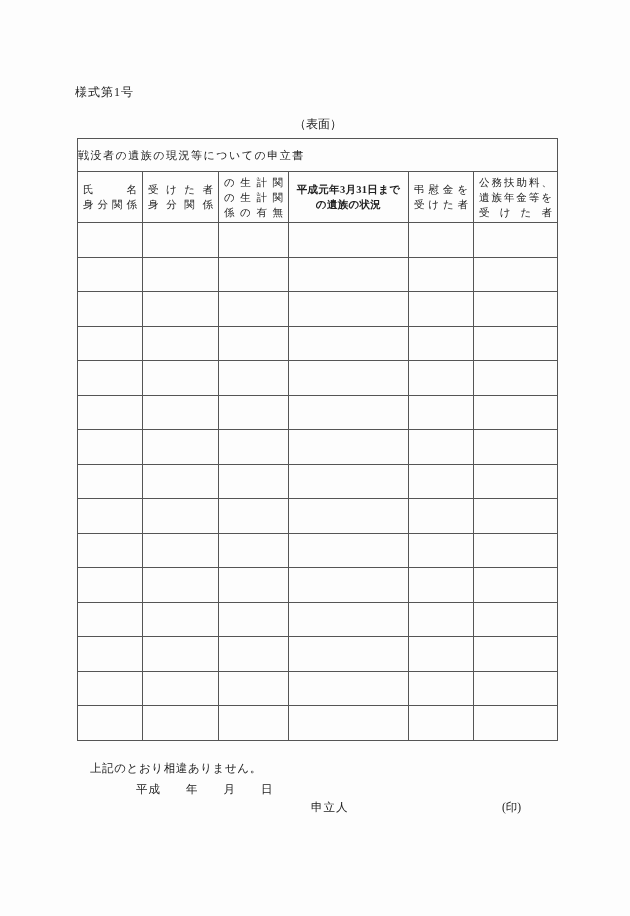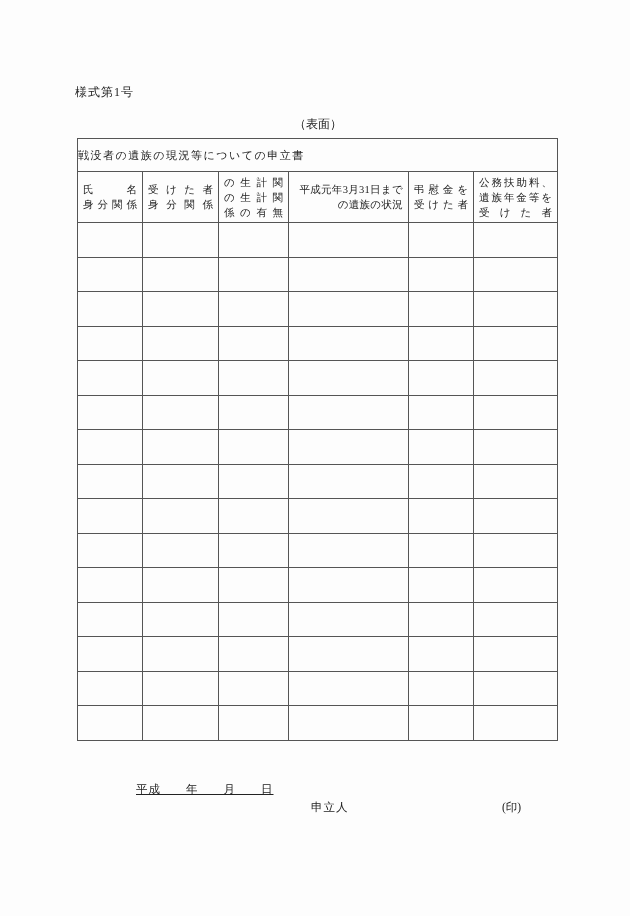--- a/index.html
+++ b/index.html
@@ -44,35 +44,34 @@
     letter-spacing: 1.5px;
   }
   tr.header-row th {
     height: 51px;
     padding: 2px 5px;
     font-size: 10.5px;
     line-height: 15px;
   }
   .hl { display: block; white-space: nowrap; }
   .j  { text-align: justify; text-align-last: justify; }
-  .l  { text-align: right; letter-spacing: 0.3px; }
+  .l  { text-align: center; letter-spacing: 0.3px; font-weight: bold; }
   tbody.grid tr { height: 34.5px; }
   .footer-statement {
     position: absolute;
     left: 90px; top: 761px;
     font-size: 11.5px;
     letter-spacing: 0.6px;
   }
   .footer-date {
     position: absolute;
     left: 136px; top: 782px;
     font-size: 11.5px;
     letter-spacing: 1px;
     white-space: pre;
-    text-decoration: underline;
   }
   .footer-declarant {
     position: absolute;
     left: 311px; top: 800px;
     font-size: 11.5px;
     letter-spacing: 1px;
     font-family: Liberation Serif, serif;
   }
   .footer-seal {
     position: absolute;
@@ -248,17 +247,18 @@
           <td></td>
           <td></td>
           <td></td>
           <td></td>
           <td></td>
           <td></td>
         </tr>
       </tbody>
   </table>
 
+  <div class="footer-statement">上記のとおり相違ありません。</div>
   <div class="footer-date">平成　　年　　月　　日</div>
   <div class="footer-declarant">申立人</div>
   <div class="footer-seal">(印)</div>
 
 </div>
 
 </body></html>

